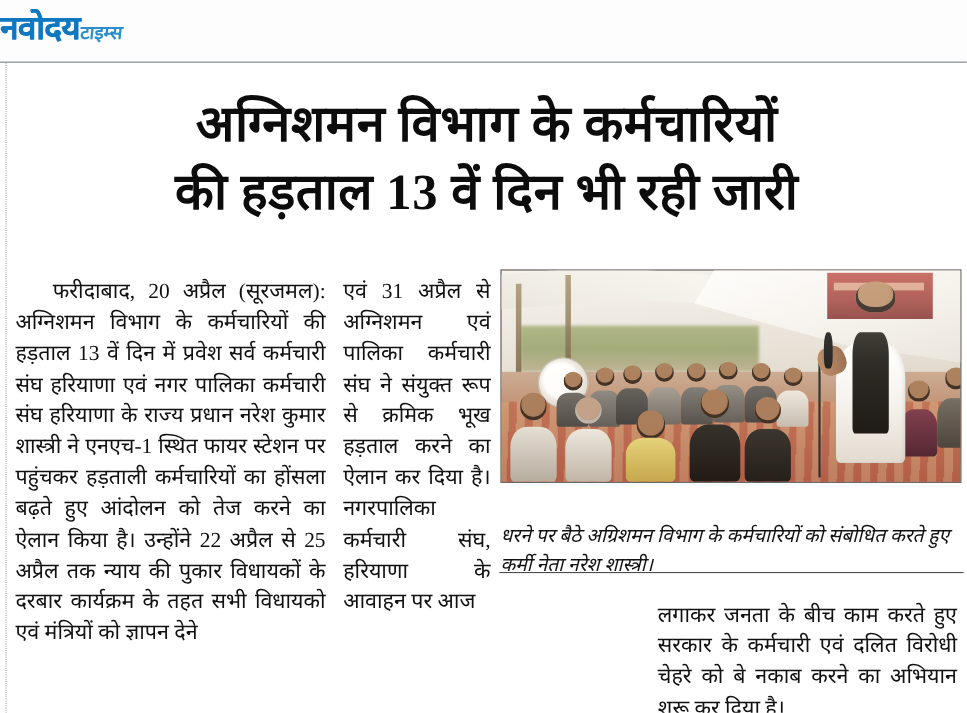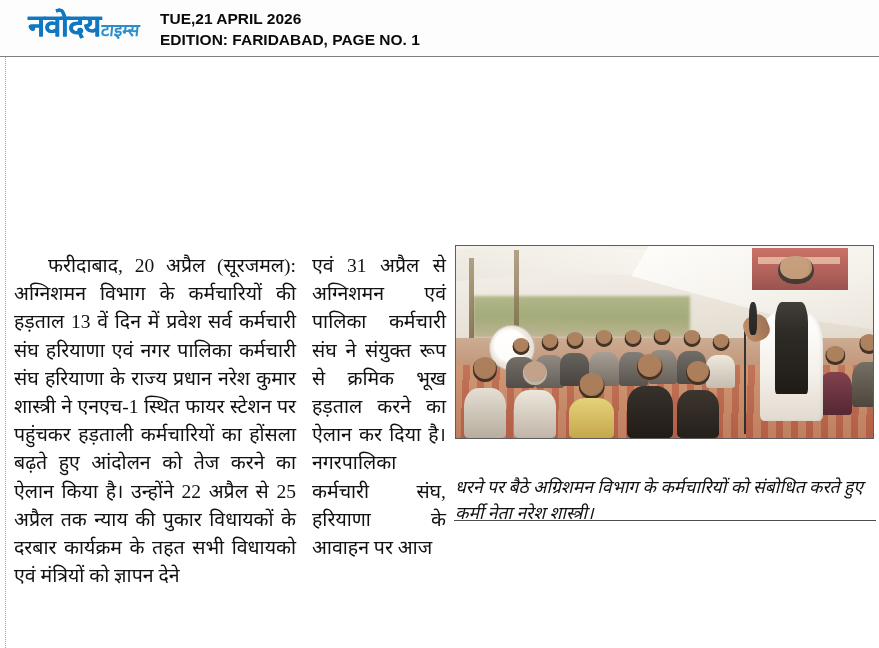--- a/index.html
+++ b/index.html
@@ -36,21 +36,21 @@
     position: absolute;
     left: 0; top: 0;
     width: 879px;
     height: 57px;
     border-bottom: 1.5px solid #7a7f85;
     background: #fdfdfd;
     box-sizing: border-box;
   }
   #masthead {
     position: absolute;
-    left: 28px;
+    left: 0;
     top: 11px;
     height: 34px;
     display: flex;
     align-items: baseline;
     white-space: nowrap;
     text-align: center;
   }
   #masthead-main {
     font-family: "Liberation Sans", "DejaVu Sans", sans-serif;
     font-weight: bold;
@@ -289,36 +289,39 @@
 
 <div id="page">
 
   <div id="left-rule"></div>
 
   <div id="header">
     <div id="masthead">
       <span id="masthead-main">नवोदय</span>
       <span id="masthead-sub">टाइम्स</span>
     </div>
-    <div id="header-meta">
-      <div>TUE,21 APRIL 2026</div>
-      <div>EDITION: FARIDABAD, PAGE NO. 1</div>
-    </div>
-  </div>
-
+  </div>
+
+  <div id="headline">
+    <span class="hl-line">अग्निशमन विभाग के कर्मचारियों</span>
+    <span class="hl-line">की हड़ताल 13 वें दिन भी रही जारी</span>
+  </div>
 
   <div class="col" id="col1">
     <span class="indent">फरीदाबाद, 20 अप्रैल (सूरजमल): अग्निशमन विभाग के कर्मचारियों की हड़ताल 13 वें दिन में प्रवेश सर्व कर्मचारी संघ हरियाणा एवं नगर पालिका कर्मचारी संघ हरियाणा के राज्य प्रधान नरेश कुमार शास्त्री ने एनएच-1 स्थित फायर स्टेशन पर पहुंचकर हड़ताली कर्मचारियों का होंसला बढ़ते हुए आंदोलन को तेज करने का ऐलान किया है। उन्होंने 22 अप्रैल से 25 अप्रैल तक न्याय की पुकार विधायकों के दरबार कार्यक्रम के तहत सभी विधायको एवं मंत्रियों को ज्ञापन देने</span>
   </div>
 
   <div class="col" id="col2a">
     <span>एवं 31 अप्रैल से अग्निशमन एवं पालिका कर्मचारी संघ ने संयुक्त रूप से क्रमिक भूख हड़ताल करने का ऐलान कर दिया है। नगरपालिका कर्मचारी संघ, हरियाणा के आवाहन पर आज</span>
   </div>
 
 
+  <div class="col" id="col3">
+    <span>लगाकर जनता के बीच काम करते हुए सरकार के कर्मचारी एवं दलित विरोधी चेहरे को बे नकाब करने का अभियान शुरू कर दिया है।</span>
+  </div>
 
   <div id="photo-frame">
     <div id="photo">
       <div class="ph-sky"></div>
       <div class="ph-greenery"></div>
       <div class="ph-tarp"></div>
       <div class="ph-tarp2"></div>
       <div class="ph-banner"></div>
       <div class="ph-pole" style="left:14%;"></div>
       <div class="ph-pole" style="left:3%; top:6%; height:50%;"></div>

